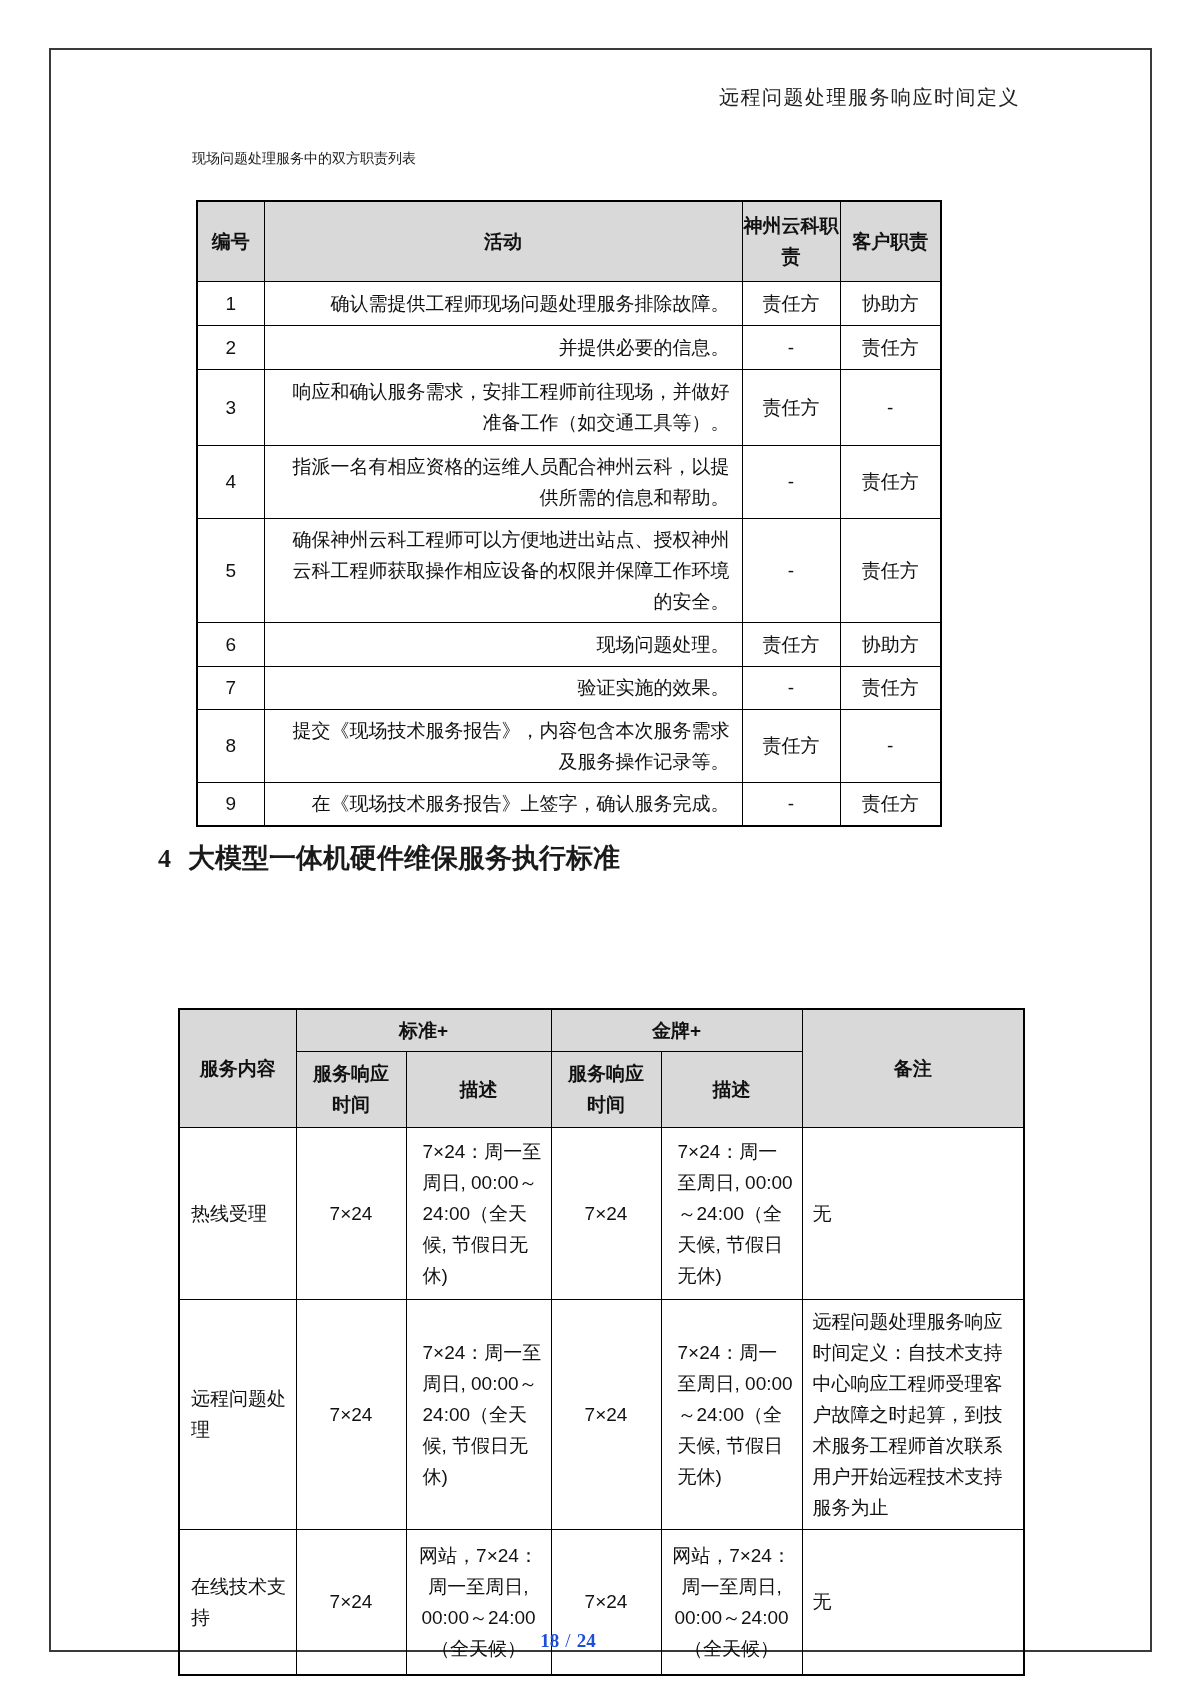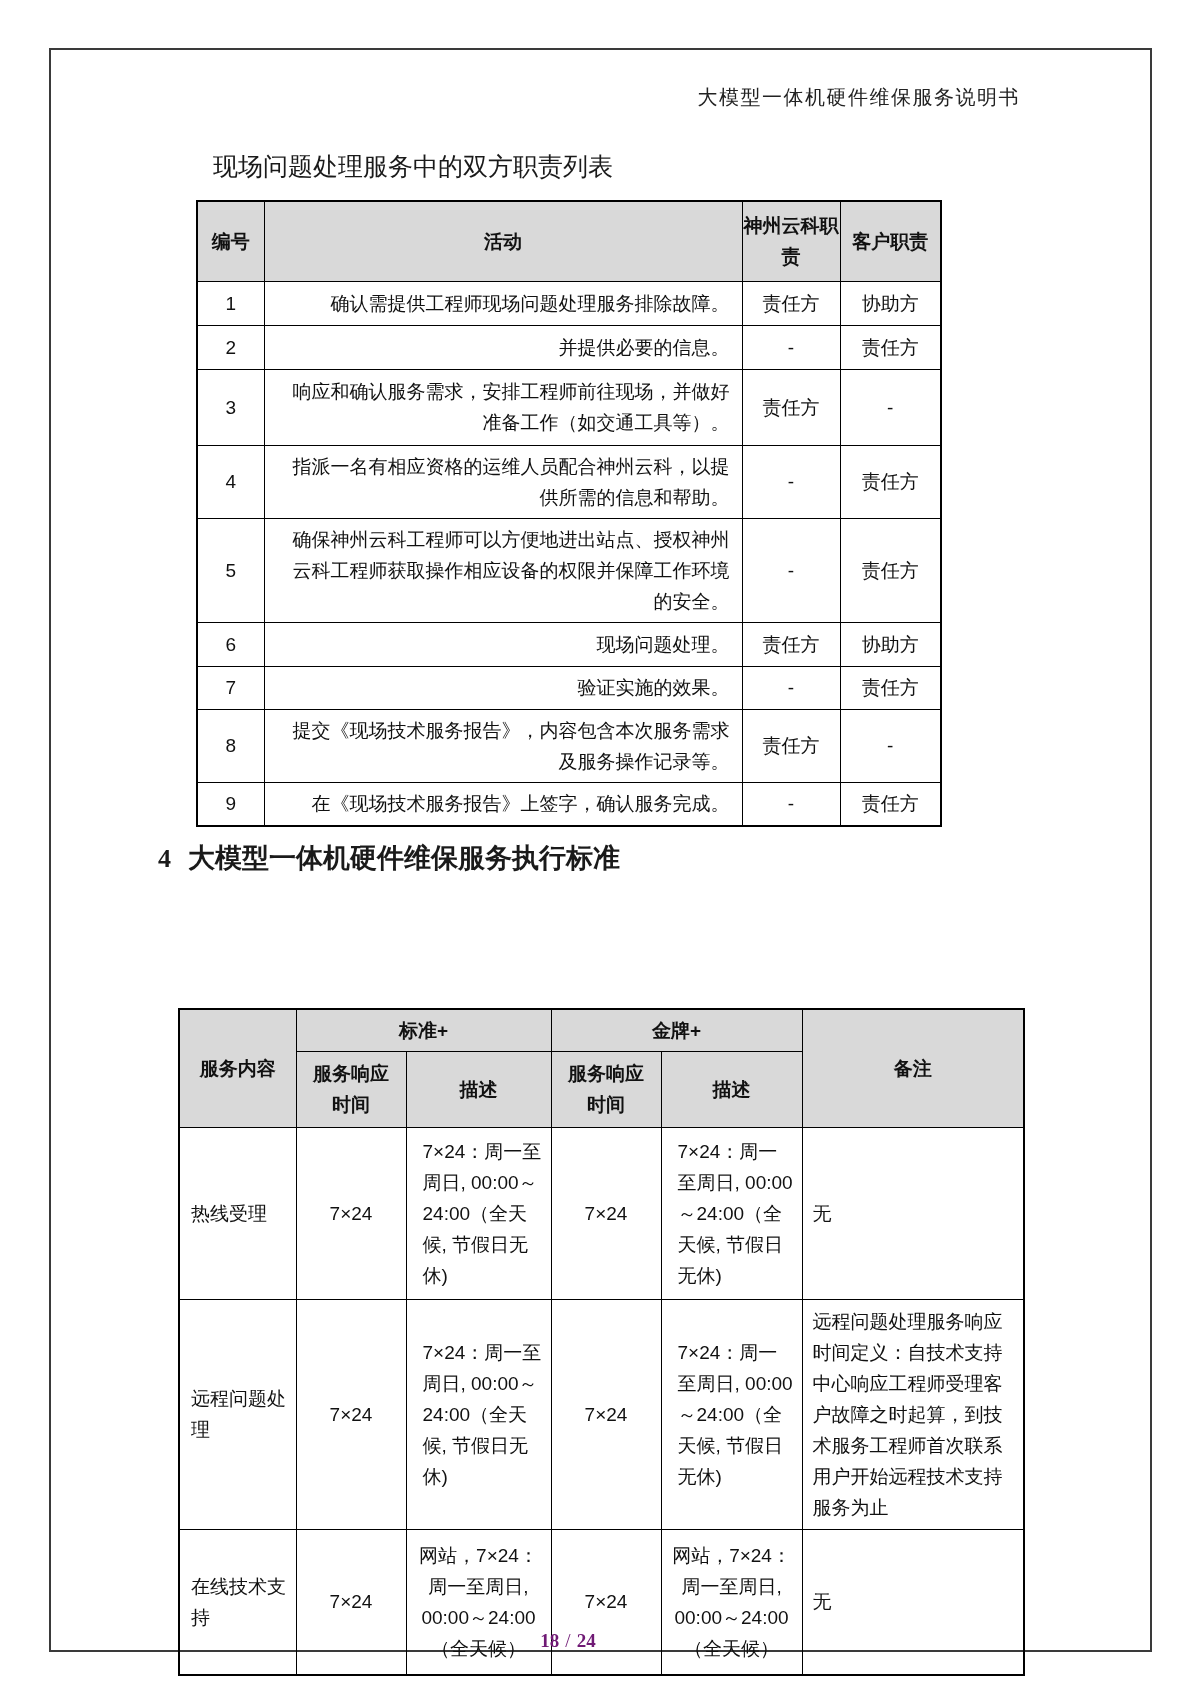--- a/index.html
+++ b/index.html
@@ -7,21 +7,21 @@
   body { font-family:"Liberation Sans","DejaVu Sans",sans-serif; color:#1a1a1a; }
   .page { position:relative; width:1200px; height:1698px; background:#ffffff; overflow:hidden; }
 
   .frame { position:absolute; left:49px; top:48px; width:1103px; height:1604px;
            border:2px solid #3a3a3a; }
 
   .page-header { position:absolute; top:84px; right:180px;
                  font-family:"Liberation Serif","DejaVu Serif",serif;
                  font-size:20px; letter-spacing:1.5px; color:#222; }
 
-  .t1-title { position:absolute; left:213px; top:150px; font-size:25px; color:#1a1a1a; }
+  .t1-title { position:absolute; left:192px; top:150px; font-size:14px; color:#1a1a1a; }
 
   table { border-collapse:collapse; table-layout:fixed; }
   th, td { vertical-align:middle; font-size:19px; color:#111; line-height:31px; }
   th { background:#d9d9d9; font-weight:bold; text-align:center; }
 
   
   .t1 { position:absolute; left:196px; top:200px; width:744px; border:2.5px solid #000; }
   .t1 th, .t1 td { border:1.5px solid #000; }
   .t1 thead tr { height:80px; }
   .t1 .c { text-align:center; }
@@ -47,30 +47,30 @@
   .t2 tr.rb { height:202px; }
   .t2 tr.rc { height:146px; }
   .t2 .svc  { text-align:left; padding:4px 6px 4px 11px; }
   .t2 .time { text-align:center; }
   .t2 .desc { text-align:left; padding:8px 8px 8px 16px; }
   .t2 .desc-c { text-align:center; padding:8px 10px; }
   .t2 .remark { text-align:left; padding:6px 6px 6px 10px; line-height:31px; }
 
   .page-footer { position:absolute; left:0; top:1630px; width:1136px; text-align:center;
                  font-family:"Liberation Serif","DejaVu Serif",serif;
-                 font-size:19px; font-weight:bold; color:#701a75; }
+                 font-size:19px; font-weight:bold; color:#1d4ed8; }
   .page-footer .sep { font-weight:normal; padding:0 6px; }
 </style>
 </head>
 <body>
 
 <div class="page">
   <div class="frame"></div>
 
-  <div class="page-header">大模型一体机硬件维保服务说明书</div>
+  <div class="page-header">远程问题处理服务响应时间定义</div>
 
   <div class="t1-title">现场问题处理服务中的双方职责列表</div>
 
   <table class="t1">
     <colgroup>
         <col style="width:67px">
         <col style="width:478px">
         <col style="width:98px">
         <col style="width:101px">
       </colgroup>

